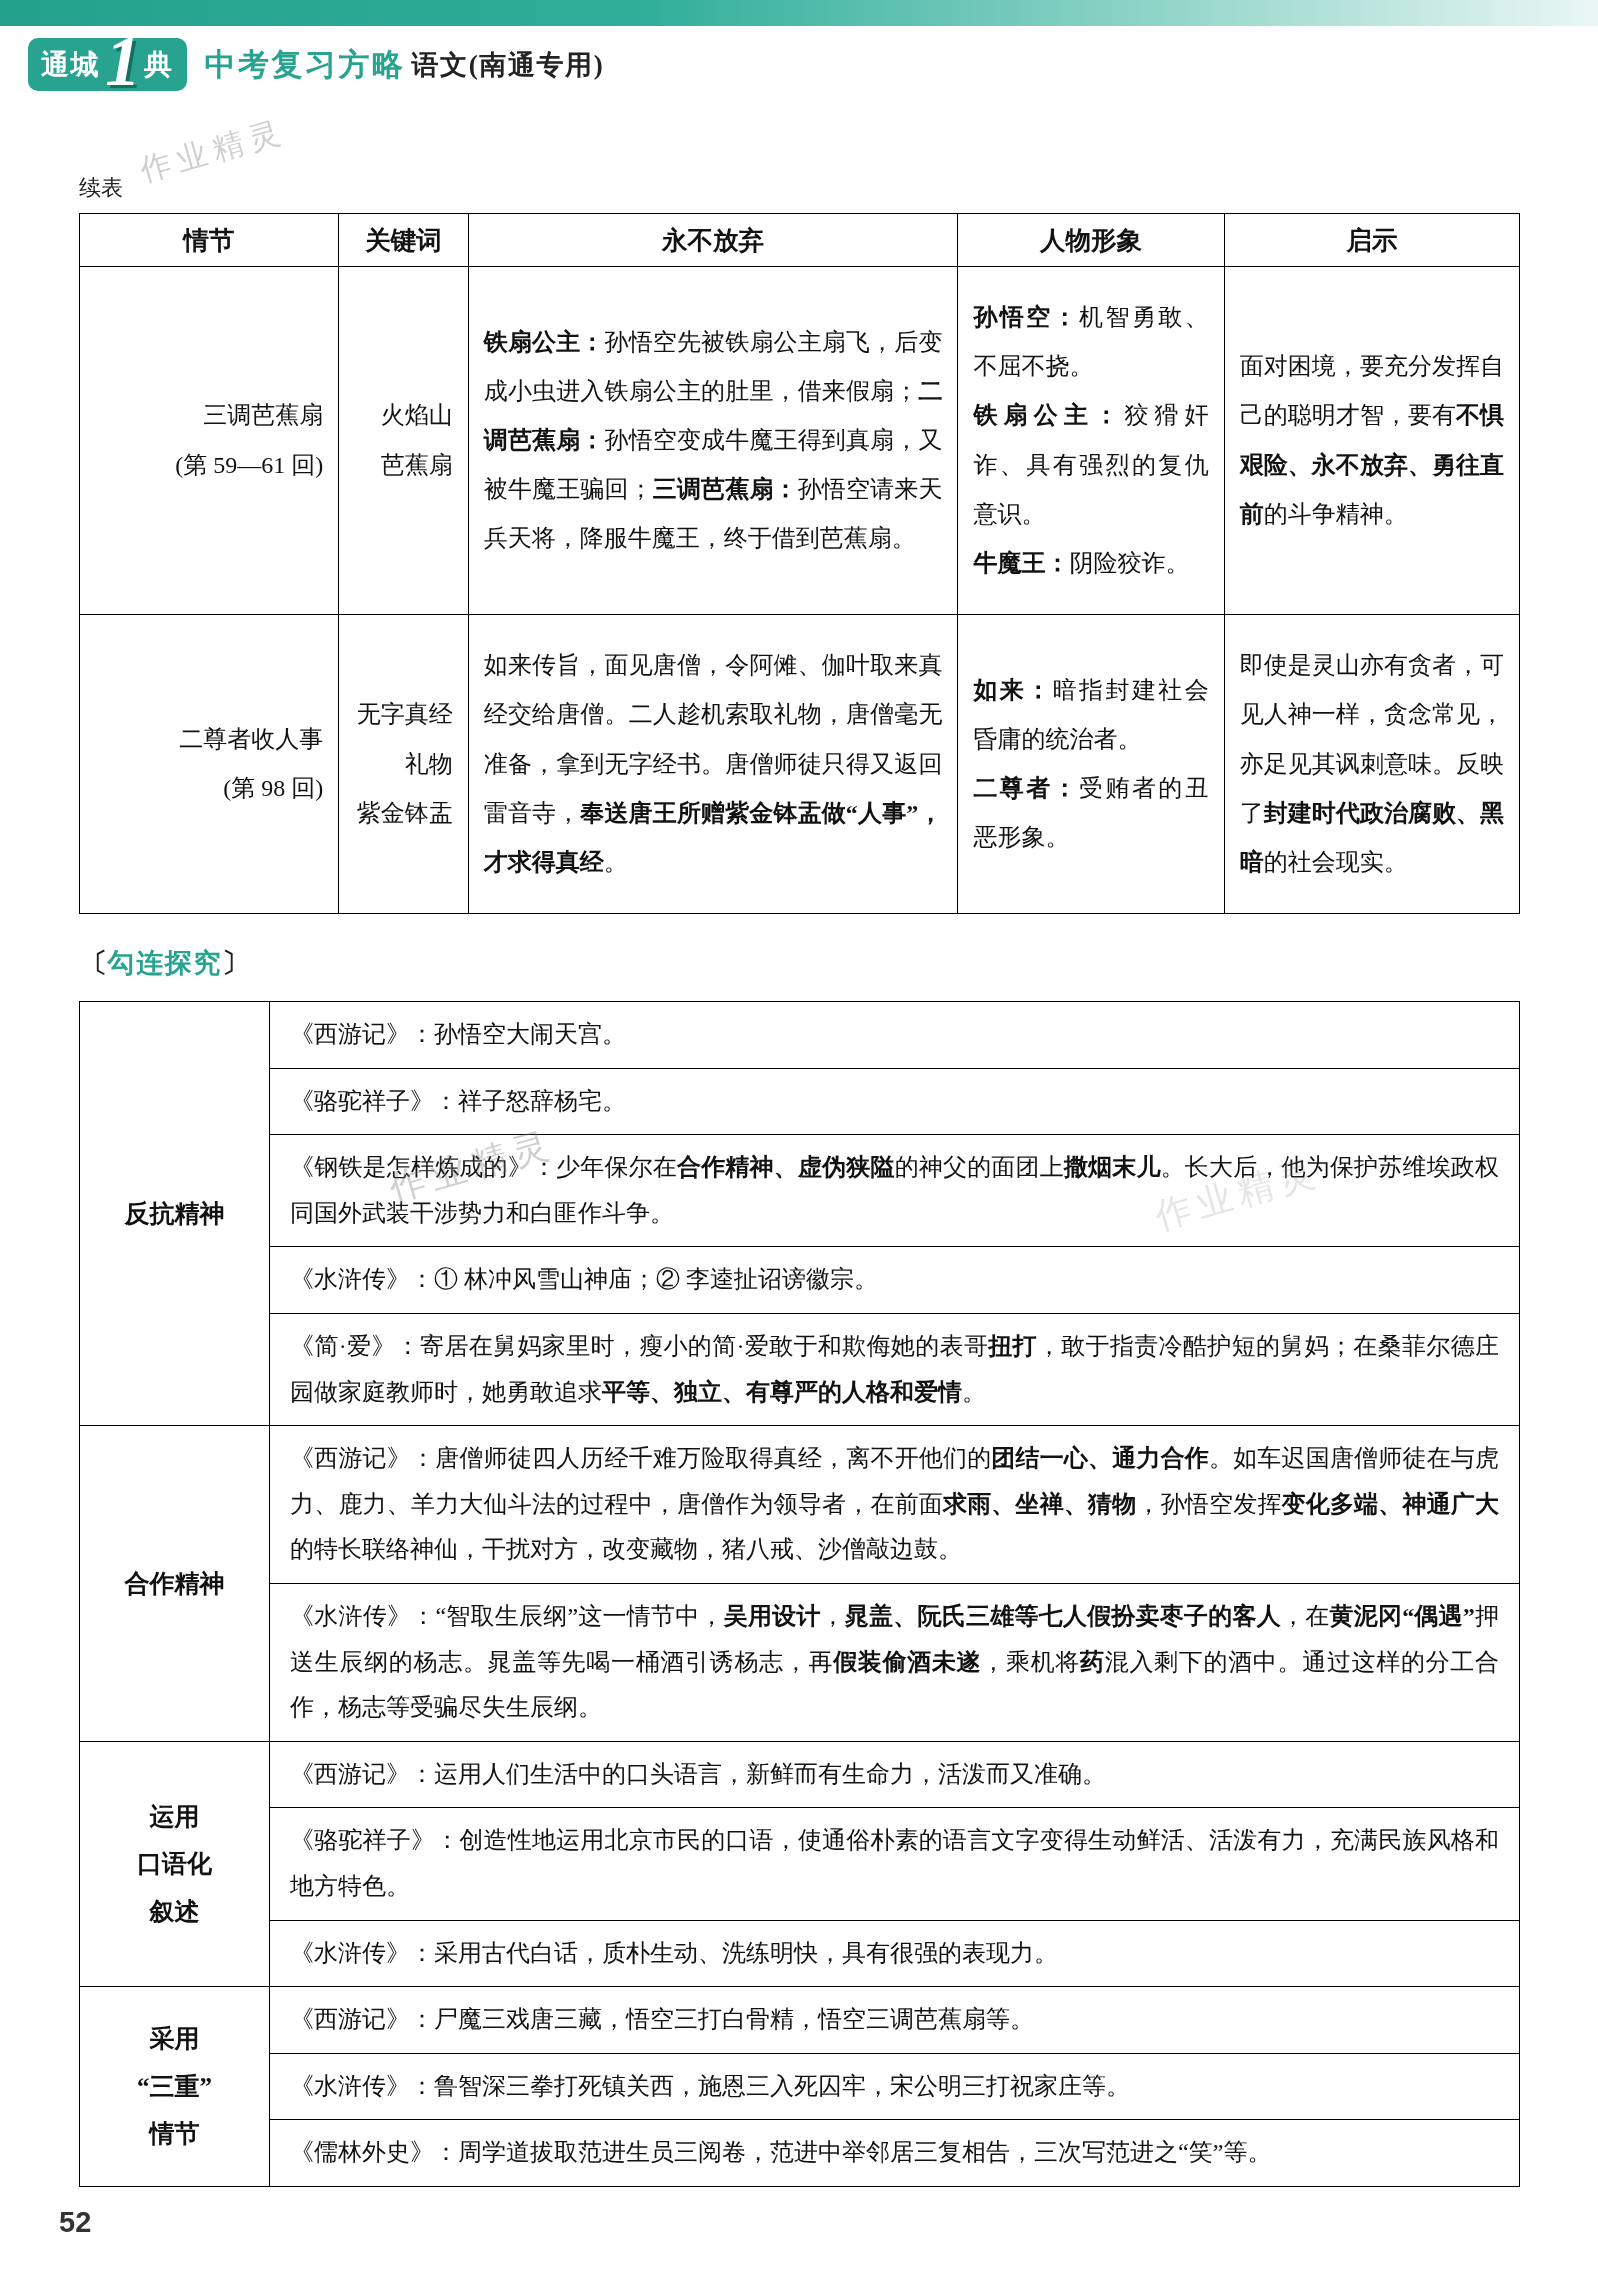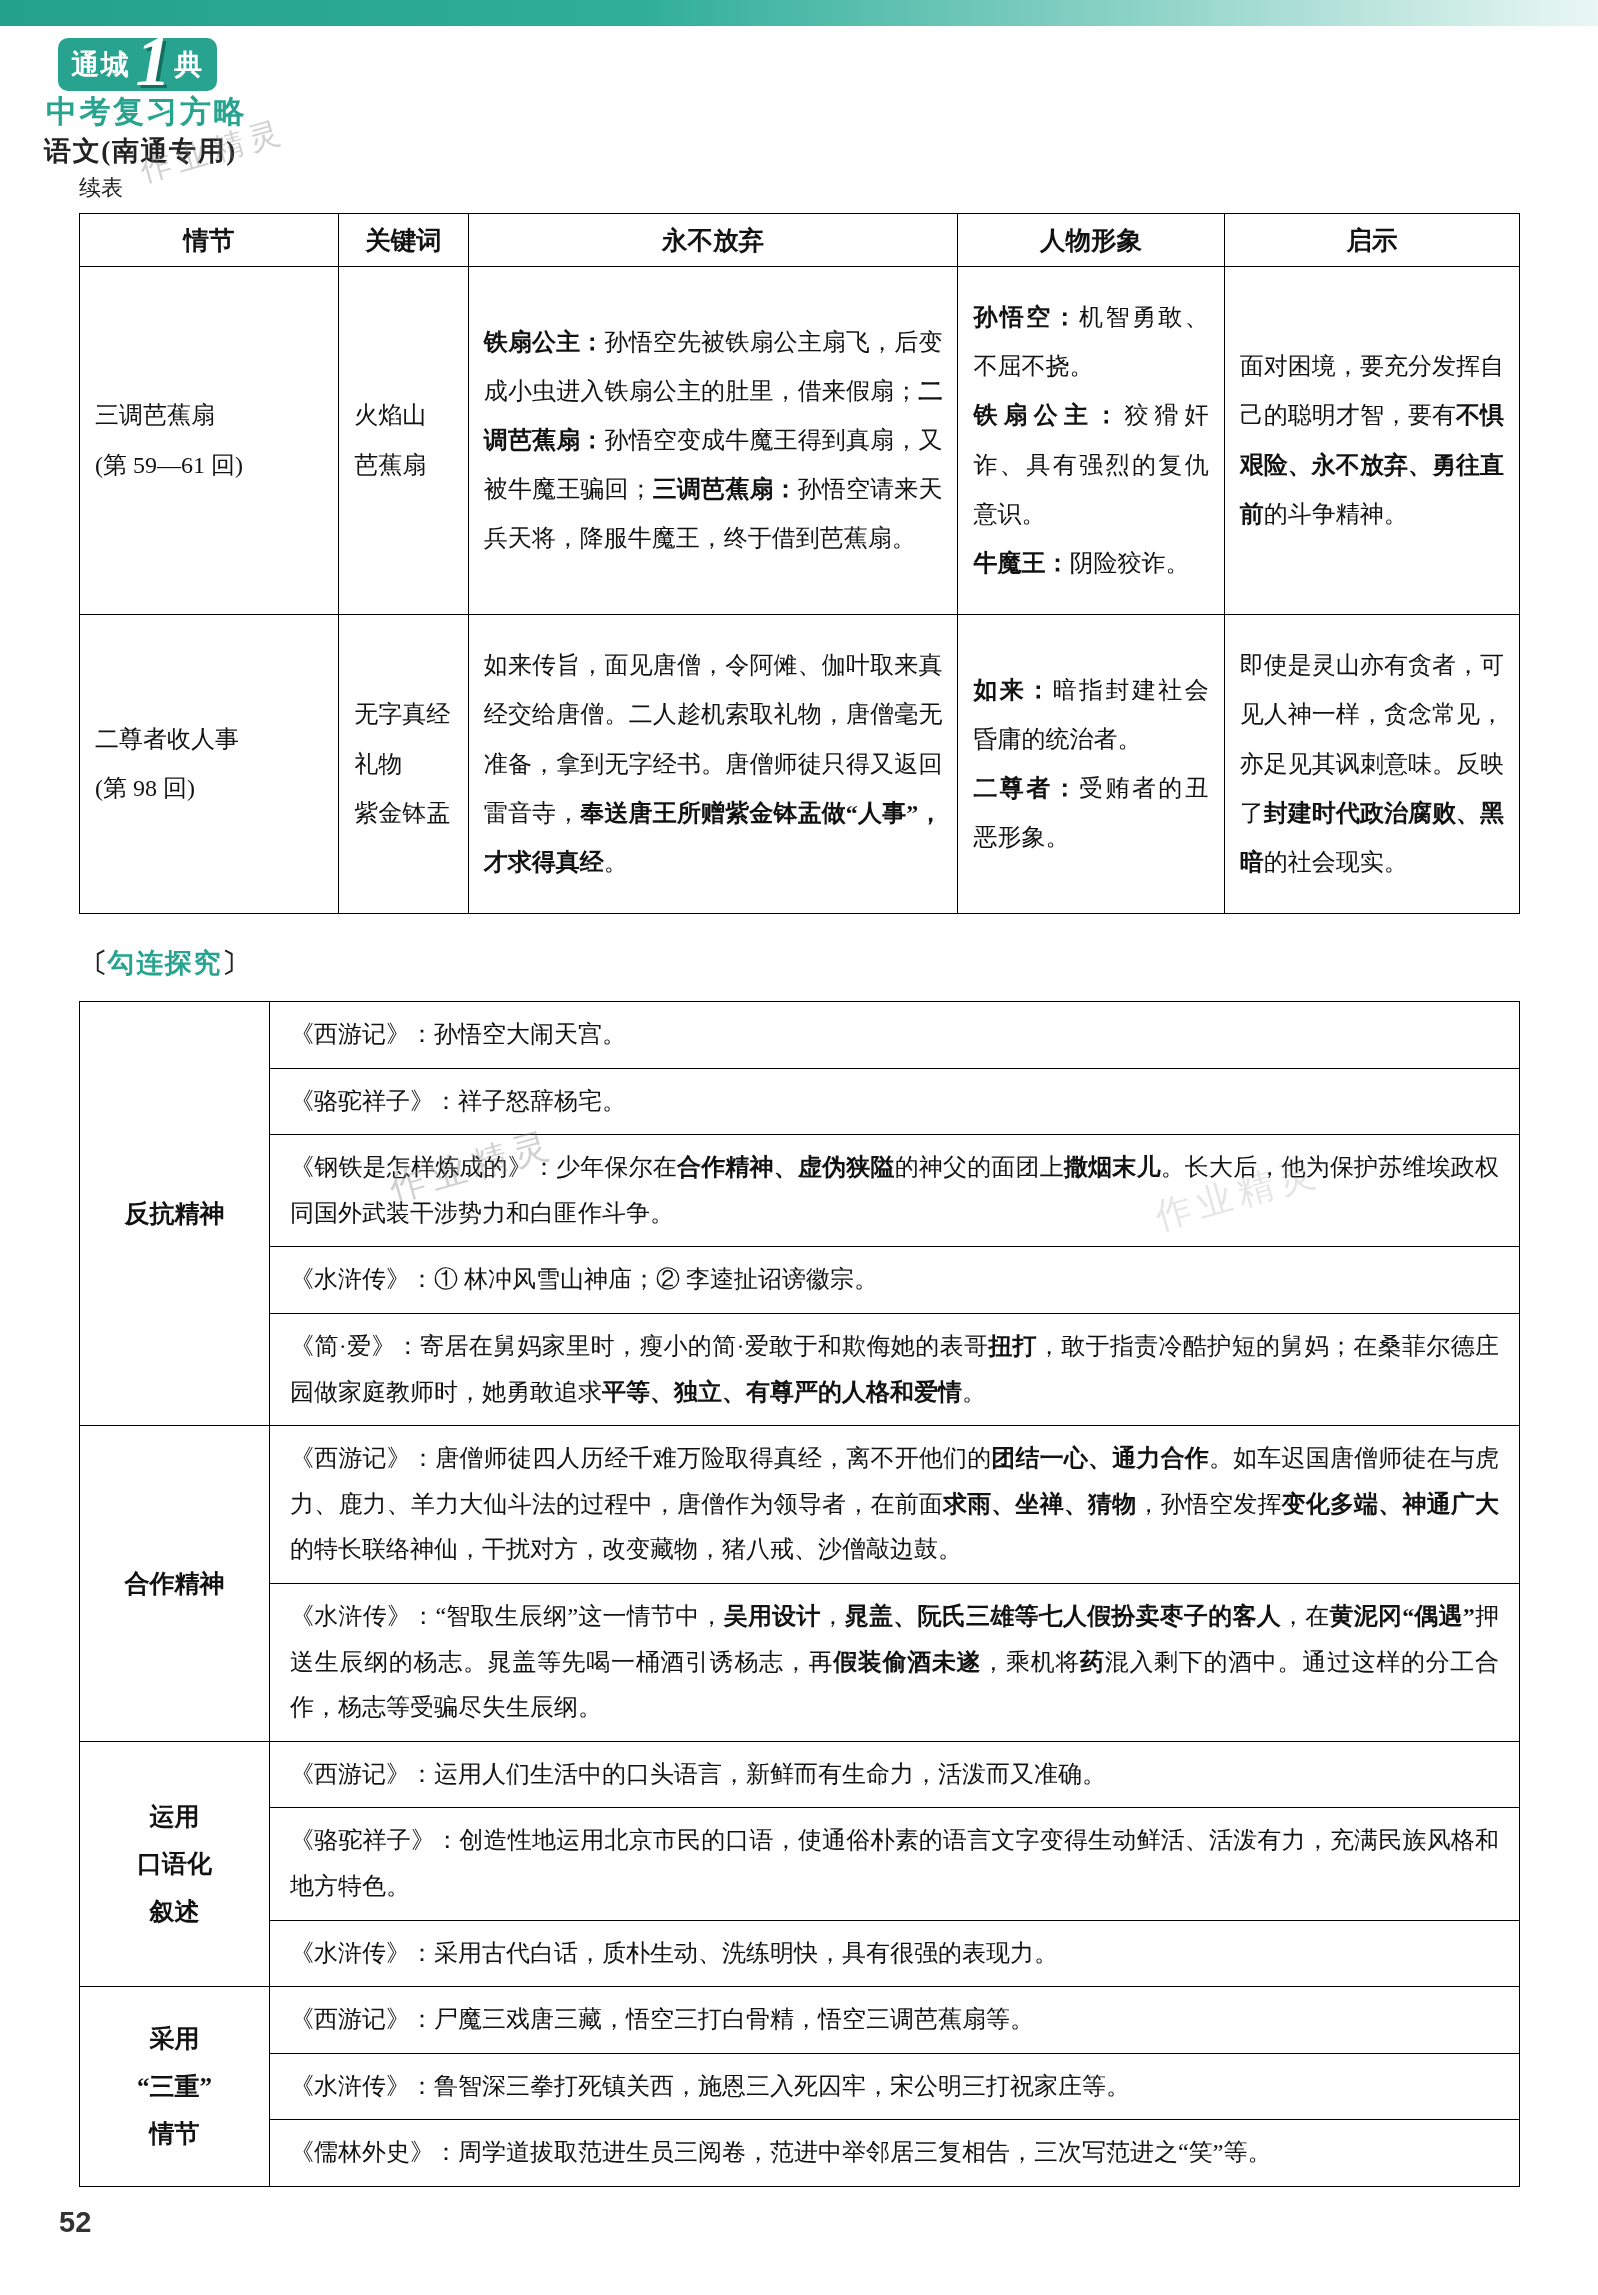--- a/index.html
+++ b/index.html
@@ -14,21 +14,21 @@
 
   
   .top-strip {
     position: absolute; top: 0; left: 0;
     width: 100%; height: 26px;
     background: linear-gradient(90deg, #23a18d 0%, #2fae9a 40%, #8fd4c8 72%, #eaf7f4 100%);
   }
   .header-area { position: relative; height: 125px; }
   .brand {
     position: absolute; top: 38px; left: 28px;
-    display: flex; align-items: center; flex-direction: column;
+    display: flex; align-items: center;
   }
   .brand-box {
     display: flex; align-items: center;
     background: #27a38f;
     border-radius: 10px;
     height: 53px;
     padding: 0 13px;
     color: #ffffff;
     font-weight: bold;
     font-size: 28px;
@@ -80,21 +80,21 @@
     text-align: center;
     vertical-align: middle;
     padding: 5px;
   }
   .t1 td {
     font-size: 24px;
     line-height: 2.05;
     vertical-align: middle;
     padding: 26px 15px;
   }
-  .t1 td.c { text-align: left; }
+  .t1 td.c { text-align: right; }
   .t1 td.p { text-align: justify; }
 
   
   .section-title {
     margin: 31px 0 20px 1.6px;
     font-size: 27px;
     font-weight: bold;
   }
   .section-title .bracket { color: #222; }
   .section-title .stext { color: #27a38f; letter-spacing: 1.6px; }

